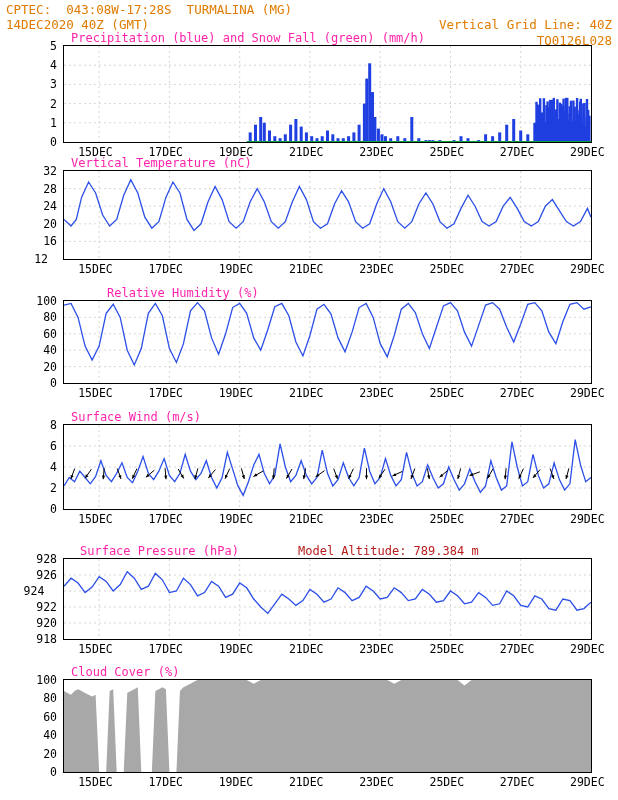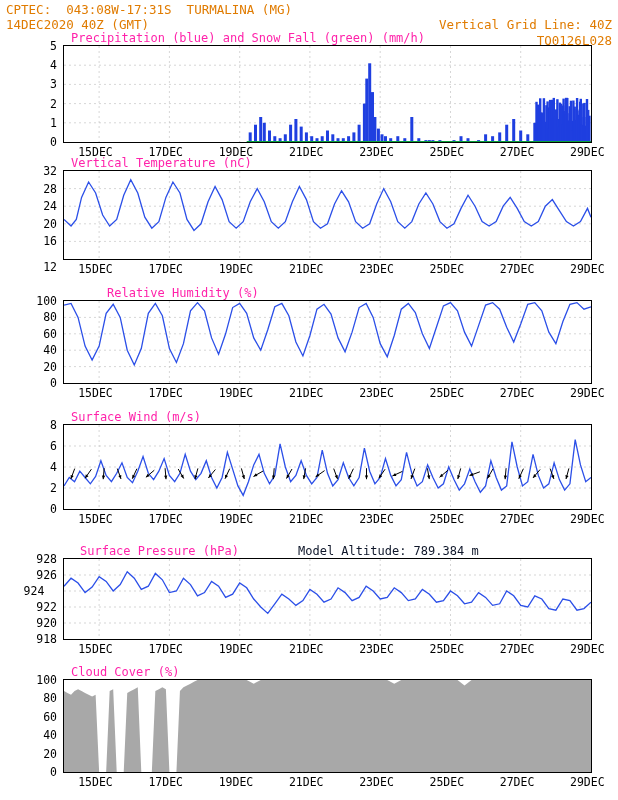--- a/index.html
+++ b/index.html
@@ -5,35 +5,35 @@
   html,body{margin:0;padding:0;background:#ffffff;}
   body{width:618px;height:800px;font-family:"DejaVu Sans Mono","Liberation Mono",monospace;}
   .page{position:relative;width:618px;height:800px;overflow:hidden;}
 
   .hdr{position:absolute;left:0;top:0;width:618px;color:#e07b00;font-size:12.5px;letter-spacing:0px;}
   .hdr .l1{position:absolute;left:6px;top:2px;white-space:pre;}
   .hdr .l2{position:absolute;left:6px;top:17px;white-space:pre;}
   .hdr .r1{position:absolute;right:6px;top:17px;white-space:pre;}
   .hdr .r2{position:absolute;right:6px;top:33px;white-space:pre;}
   .ptitle{position:absolute;color:#ff22aa;font-size:12px;white-space:pre;}
-  .ptitle2{position:absolute;color:#0f172a;font-size:12px;white-space:pre;}
+  .ptitle2{position:absolute;color:#b91c1c;font-size:12px;white-space:pre;}
 
   .plot{position:absolute;border:1px solid #000;background:#fff;box-sizing:border-box;}
   .plot svg{display:block;}
 
   .ylab{position:absolute;font-size:11.5px;color:#000;text-align:right;white-space:pre;}
   .xlab{position:absolute;font-size:11.5px;color:#000;white-space:pre;}
 </style>
 </head>
 <body>
 
 <div class="page">
 
   <div class="hdr">
-    <div class="l1">CPTEC:  043:08W-17:31S  TURMALINA (MG)</div>
+    <div class="l1">CPTEC:  043:08W-17:28S  TURMALINA (MG)</div>
     <div class="l2">14DEC2020 40Z (GMT)</div>
     <div class="r1">Vertical Grid Line: 40Z</div>
     <div class="r2">TQ0126L028</div>
   </div>
 
   <div id="panels">
       <div class="ptitle" style="left: 71px; top: 31px;">Precipitation (blue) and Snow Fall (green) (mm/h)</div>
       <div class="plot" style="left: 63px; top: 45px; width: 529px; height: 98px;">
         <svg width="527" height="96" viewBox="0 0 527 96">
           <line x1="0" y1="76.8" x2="527" y2="76.8" stroke="#bbbbbb" stroke-width="0.6" stroke-dasharray="2,3"></line>
@@ -183,21 +183,21 @@
           <line x1="35.1" y1="0" x2="35.1" y2="88" stroke="#bbbbbb" stroke-width="0.6" stroke-dasharray="2,3"></line>
           <line x1="105.4" y1="0" x2="105.4" y2="88" stroke="#bbbbbb" stroke-width="0.6" stroke-dasharray="2,3"></line>
           <line x1="175.7" y1="0" x2="175.7" y2="88" stroke="#bbbbbb" stroke-width="0.6" stroke-dasharray="2,3"></line>
           <line x1="245.9" y1="0" x2="245.9" y2="88" stroke="#bbbbbb" stroke-width="0.6" stroke-dasharray="2,3"></line>
           <line x1="316.2" y1="0" x2="316.2" y2="88" stroke="#bbbbbb" stroke-width="0.6" stroke-dasharray="2,3"></line>
           <line x1="386.5" y1="0" x2="386.5" y2="88" stroke="#bbbbbb" stroke-width="0.6" stroke-dasharray="2,3"></line>
           <line x1="456.7" y1="0" x2="456.7" y2="88" stroke="#bbbbbb" stroke-width="0.6" stroke-dasharray="2,3"></line>
           <path d="M0.00,48.40 L7.03,55.00 L12.30,48.40 L17.57,26.40 L24.59,11.00 L31.62,22.00 L38.65,44.00 L45.67,55.00 L52.70,48.40 L59.73,24.20 L66.75,8.80 L73.78,22.00 L80.81,46.20 L87.83,57.20 L94.86,50.60 L101.89,26.40 L108.91,11.00 L115.94,22.00 L122.97,48.40 L129.99,59.40 L137.02,52.80 L144.05,30.80 L151.07,15.40 L158.10,28.60 L165.13,50.60 L172.15,57.20 L179.18,50.60 L186.21,30.80 L193.23,17.60 L200.26,30.80 L207.29,50.60 L214.31,57.20 L221.34,50.60 L228.37,30.80 L235.39,15.40 L242.42,28.60 L249.45,50.60 L256.47,57.20 L263.50,52.80 L270.53,33.00 L277.55,19.80 L284.58,30.80 L291.61,50.60 L298.63,57.20 L305.66,52.80 L312.69,33.00 L319.71,17.60 L326.74,30.80 L333.77,50.60 L340.79,57.20 L347.82,50.60 L354.85,33.00 L361.87,22.00 L368.90,33.00 L375.93,50.60 L382.95,57.20 L389.98,52.80 L397.01,37.40 L404.03,24.20 L411.06,35.20 L418.09,50.60 L425.11,55.00 L432.14,50.60 L439.17,35.20 L446.19,26.40 L453.22,37.40 L460.25,50.60 L467.27,55.00 L474.30,50.60 L481.33,35.20 L488.35,28.60 L495.38,39.60 L502.41,50.60 L509.43,55.00 L516.46,50.60 L523.49,37.40 L527.00,46.20" fill="none" stroke="#2b4fe8" stroke-width="1.3"></path>
         </svg>
       </div>
-      <div class="ylab" style="left: 11px; width: 46px; top: 252px; margin-top: 8px;">12</div>
+      <div class="ylab" style="left: 2px; width: 46px; top: 252px;">12</div>
       <div class="ylab" style="left: 11px; width: 46px; top: 234.4px;">16</div>
       <div class="ylab" style="left: 11px; width: 46px; top: 216.8px;">20</div>
       <div class="ylab" style="left: 11px; width: 46px; top: 199.2px;">24</div>
       <div class="ylab" style="left: 11px; width: 46px; top: 181.6px;">28</div>
       <div class="ylab" style="left: 11px; width: 46px; top: 164px;">32</div>
       <div class="xlab" style="left: 78.1333px; top: 262px;">15DEC</div>
       <div class="xlab" style="left: 148.4px; top: 262px;">17DEC</div>
       <div class="xlab" style="left: 218.667px; top: 262px;">19DEC</div>
       <div class="xlab" style="left: 288.933px; top: 262px;">21DEC</div>
       <div class="xlab" style="left: 359.2px; top: 262px;">23DEC</div>

